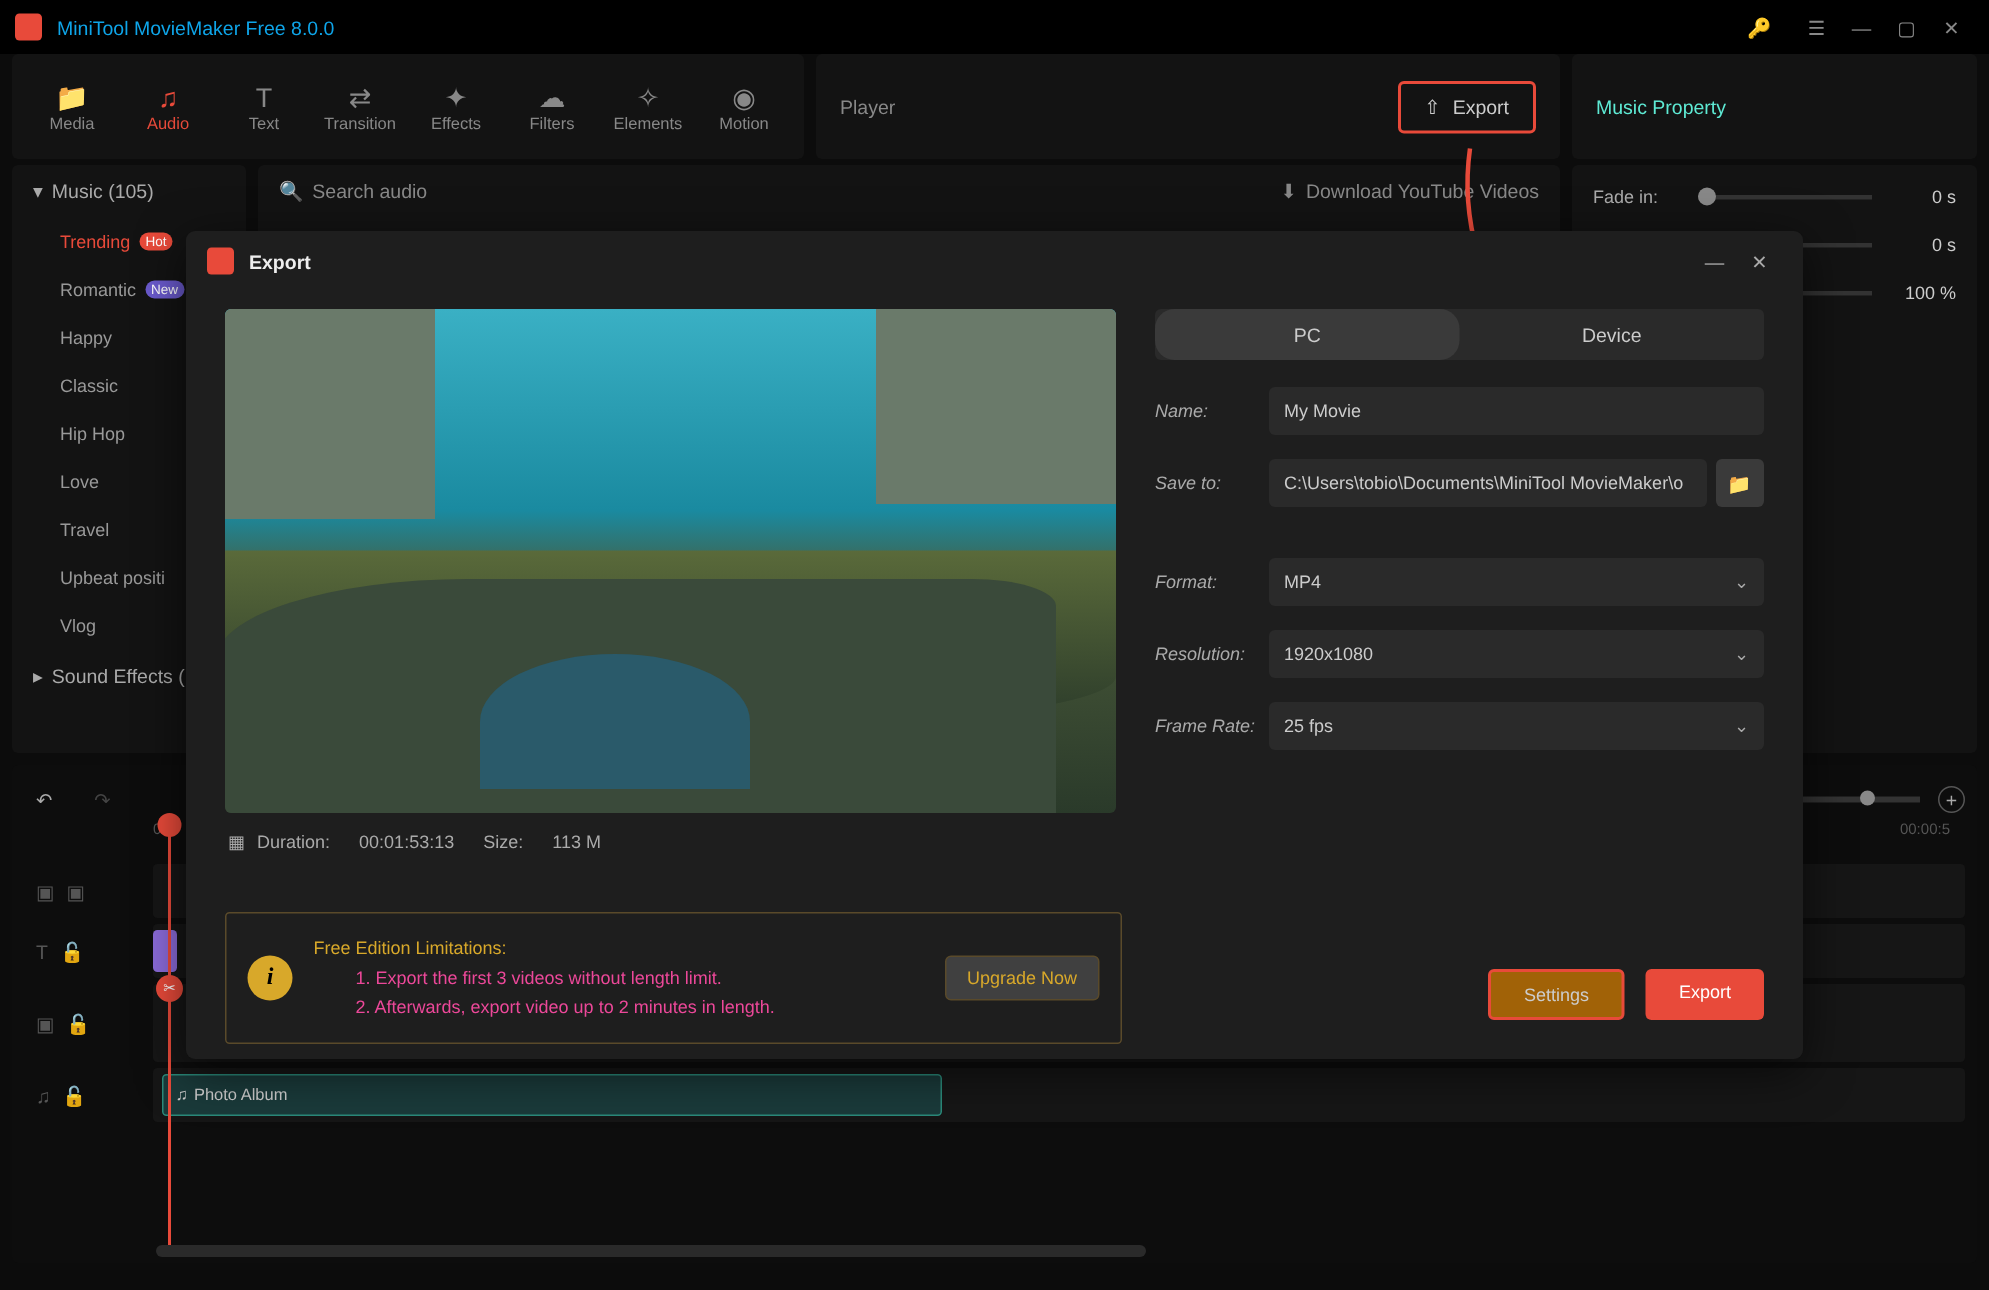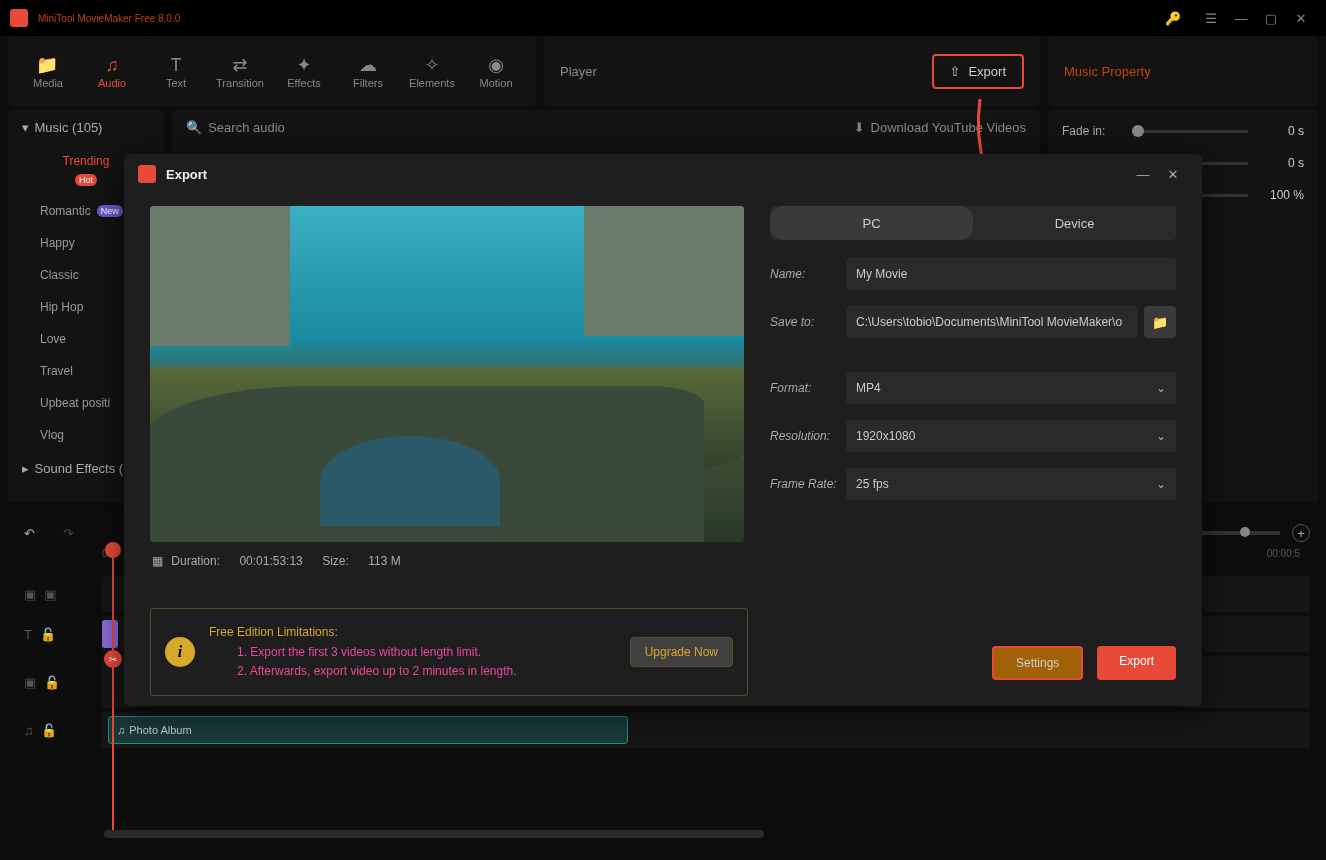--- a/index.html
+++ b/index.html
@@ -1,36 +1,36 @@
 <!DOCTYPE html>
 <html><head>
 <meta charset="utf-8">
 <style>
 * { margin:0; padding:0; box-sizing:border-box; font-family:Arial,sans-serif; }
 body { background:#0c0c0c; width:1326px; height:860px; overflow:hidden; color:#aaa; font-size:13px; position:relative; }
 .titlebar { height:36px; background:#000; display:flex; align-items:center; padding:0 10px; }
 .titlebar .logo { width:18px; height:18px; background:#e84a3a; border-radius:3px; margin-right:10px; }
-.titlebar .title { color:#c2410c; font-size:10px; flex:1; }
+.titlebar .title { color:#0ea5e9; font-size:13px; flex:1; }
 .titlebar .tctl { width:30px; height:30px; display:flex; align-items:center; justify-content:center; color:#888; cursor:pointer; }
 .titlebar .key { color:#d8a82a; margin-right:8px; }
 .toprow { display:flex; height:70px; gap:8px; padding:0 8px; }
 .toolbar { background:#131313; display:flex; align-items:center; padding:0 8px; border-radius:4px; }
 .toolbar .tab { display:flex; flex-direction:column; align-items:center; width:64px; color:#888; cursor:pointer; }
 .toolbar .tab.active { color:#e84a3a; }
 .toolbar .tab .ico { font-size:18px; height:24px; display:flex; align-items:center; }
 .toolbar .tab .lbl { font-size:11px; }
 .playerbar { flex:1; background:#131313; display:flex; align-items:center; padding:0 16px; border-radius:4px; }
 .playerbar .plabel { flex:1; color:#888; }
 .exportbtn { border:2px solid #e84a3a; border-radius:4px; padding:8px 16px; display:flex; align-items:center; gap:8px; color:#ccc; cursor:pointer; }
-.proppanel { width:270px; background:#131313; display:flex; align-items:center; padding:0 16px; border-radius:4px; color:#c2410c; }
+.proppanel { width:270px; background:#131313; display:flex; align-items:center; padding:0 16px; border-radius:4px; color:#5eead4; }
 .midrow { display:flex; height:400px; gap:8px; padding:4px 8px; }
 .sidebar { width:156px; background:#131313; border-radius:4px; }
 .sidebar .hdr { padding:10px 14px; display:flex; align-items:center; gap:6px; color:#aaa; }
 .sidebar .item { padding:9px 32px; color:#999; cursor:pointer; display:flex; align-items:center; gap:6px; font-size:12px; }
-.sidebar .item.sel { color:#e84a3a;flex-direction:column; }
+.sidebar .item.sel { color:#e84a3a; }
 .badge { font-size:9px; padding:1px 4px; border-radius:6px; color:#fff; }
 .badge.hot { background:#e84a3a; }
 .badge.new { background:#6a5acd; }
 .content { flex:1; background:#131313; border-radius:4px; }
 .content .chdr { padding:10px 14px; display:flex; align-items:center; gap:10px; color:#888; }
 .content .search { display:flex; align-items:center; gap:6px; flex:1; }
 .proppane { width:270px; background:#131313; border-radius:4px; padding:14px; }
 .proppane .prow { display:flex; align-items:center; margin-bottom:18px; }
 .proppane .prow .pl { width:60px; color:#aaa; font-size:12px; }
 .proppane .prow .slider { flex:1; height:3px; background:#333; position:relative; margin:0 10px; }

